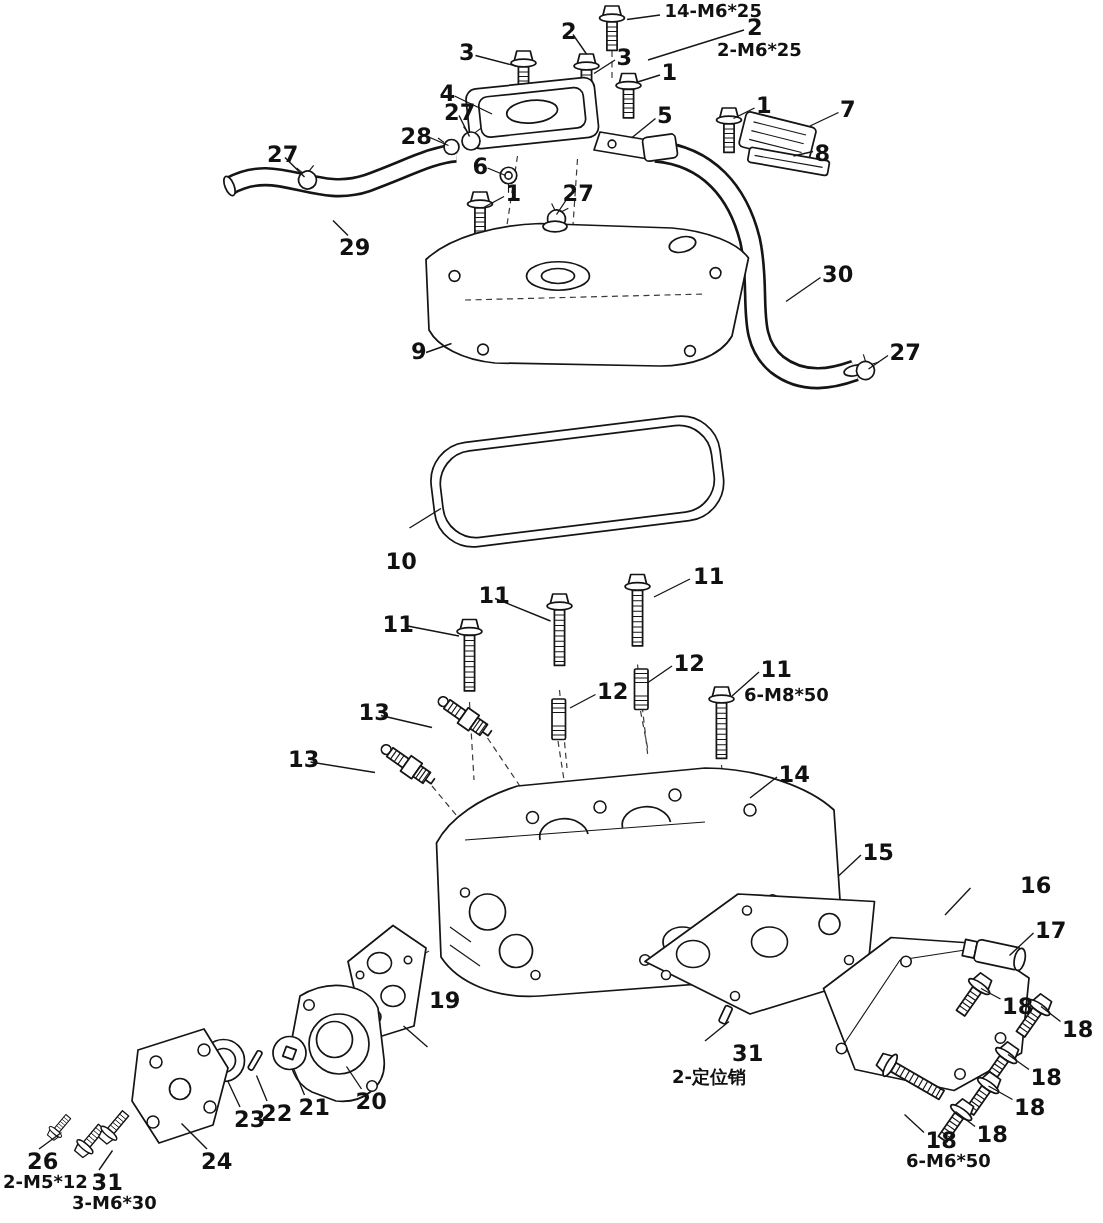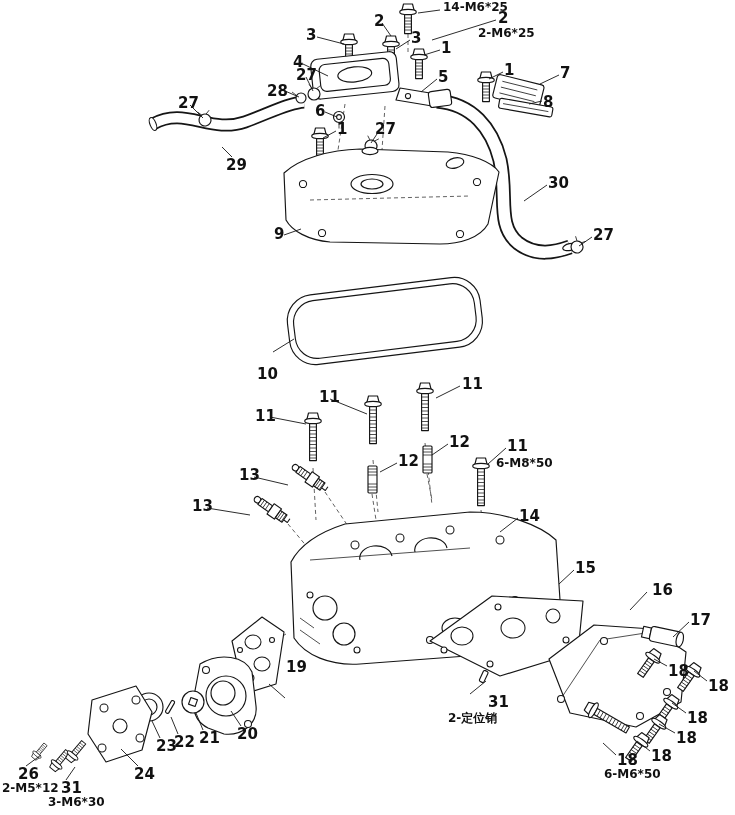--- a/index.html
+++ b/index.html
@@ -389,21 +389,21 @@
       <div class="callout num" style="left: 319px; top: 390px;">11</div>
       <div class="callout num" style="left: 255px; top: 409px;">11</div>
       <div class="callout num" style="left: 449px; top: 435px;">12</div>
       <div class="callout num" style="left: 507px; top: 439px;">11</div>
       <div class="callout spec" style="left: 496px; top: 457px;">6-M8*50</div>
       <div class="callout num" style="left: 398px; top: 454px;">12</div>
       <div class="callout num" style="left: 239px; top: 468px;">13</div>
       <div class="callout num" style="left: 192px; top: 499px;">13</div>
       <div class="callout num" style="left: 519px; top: 509px;">14</div>
       <div class="callout num" style="left: 575px; top: 561px;">15</div>
-      <div class="callout num" style="left: 652px; top: 583px;">16</div>
+      <div class="callout num" style="left: 680px; top: 583px;">16</div>
       <div class="callout num" style="left: 690px; top: 613px;">17</div>
       <div class="callout num" style="left: 668px; top: 664px;">18</div>
       <div class="callout num" style="left: 708px; top: 679px;">18</div>
       <div class="callout num" style="left: 286px; top: 660px;">19</div>
       <div class="callout num" style="left: 488px; top: 695px;">31</div>
       <div class="callout spec" style="left: 448px; top: 712px;">2-定位销</div>
       <div class="callout num" style="left: 687px; top: 711px;">18</div>
       <div class="callout num" style="left: 237px; top: 727px;">20</div>
       <div class="callout num" style="left: 199px; top: 731px;">21</div>
       <div class="callout num" style="left: 174px; top: 735px;">22</div>

